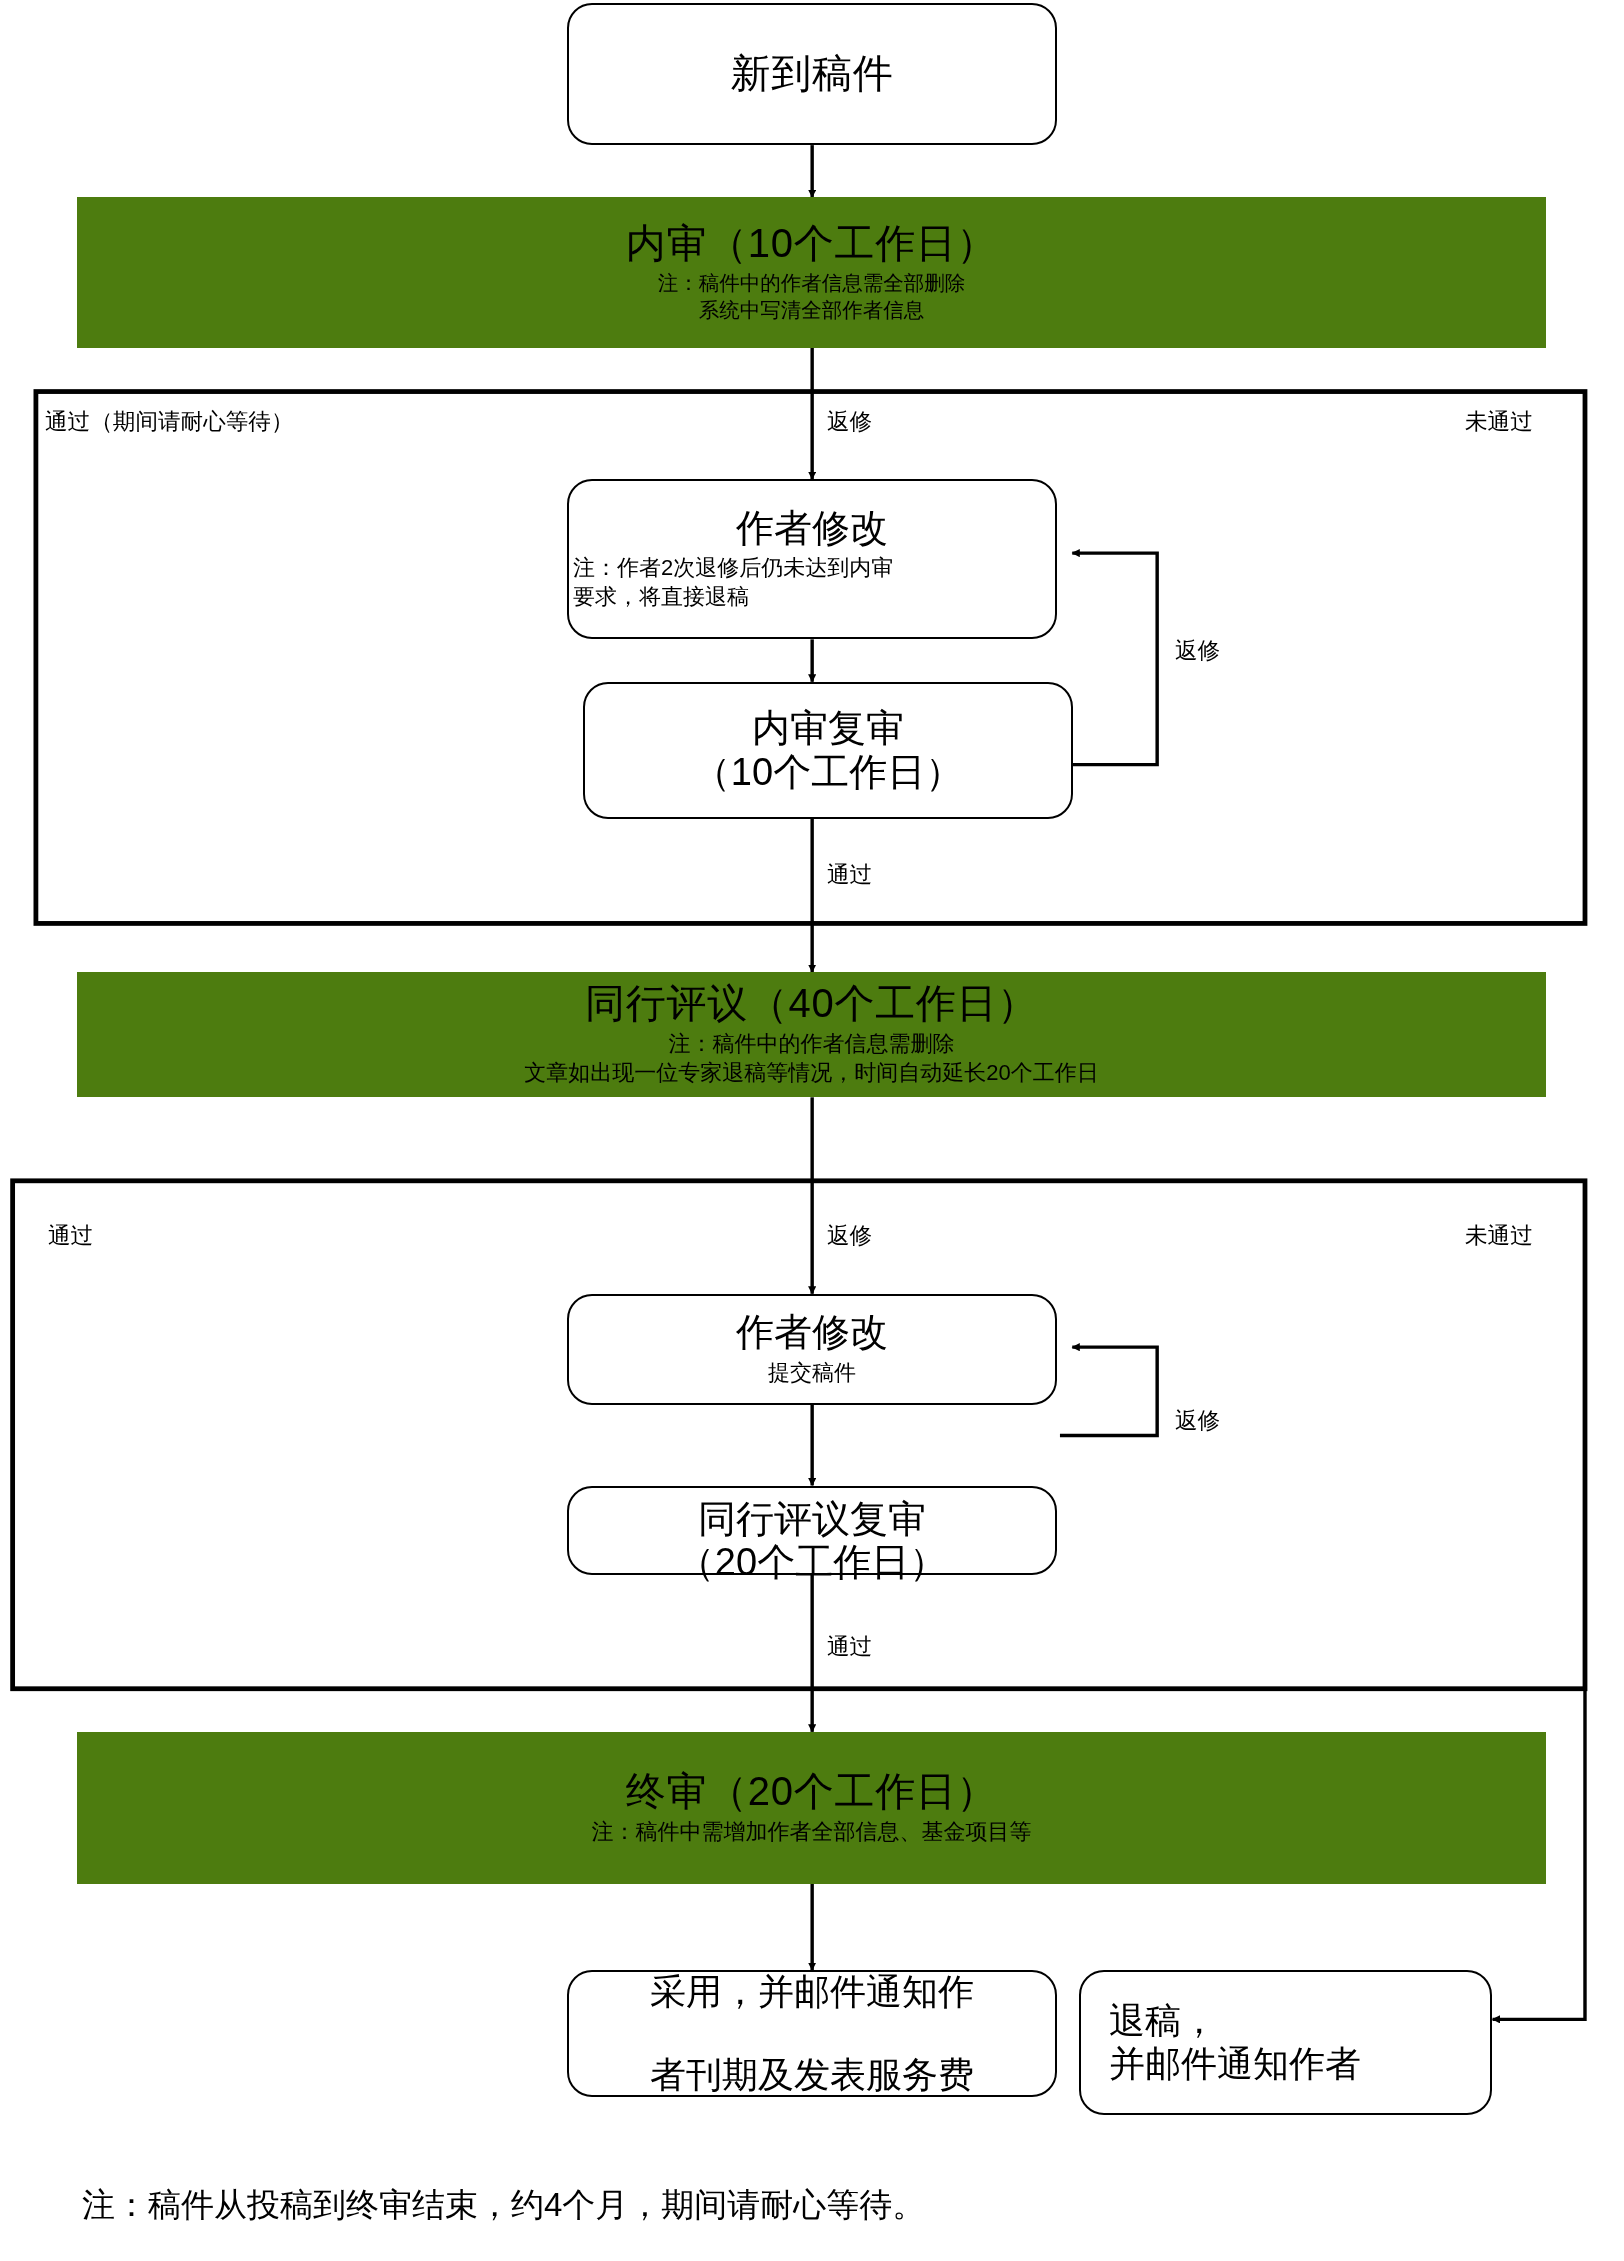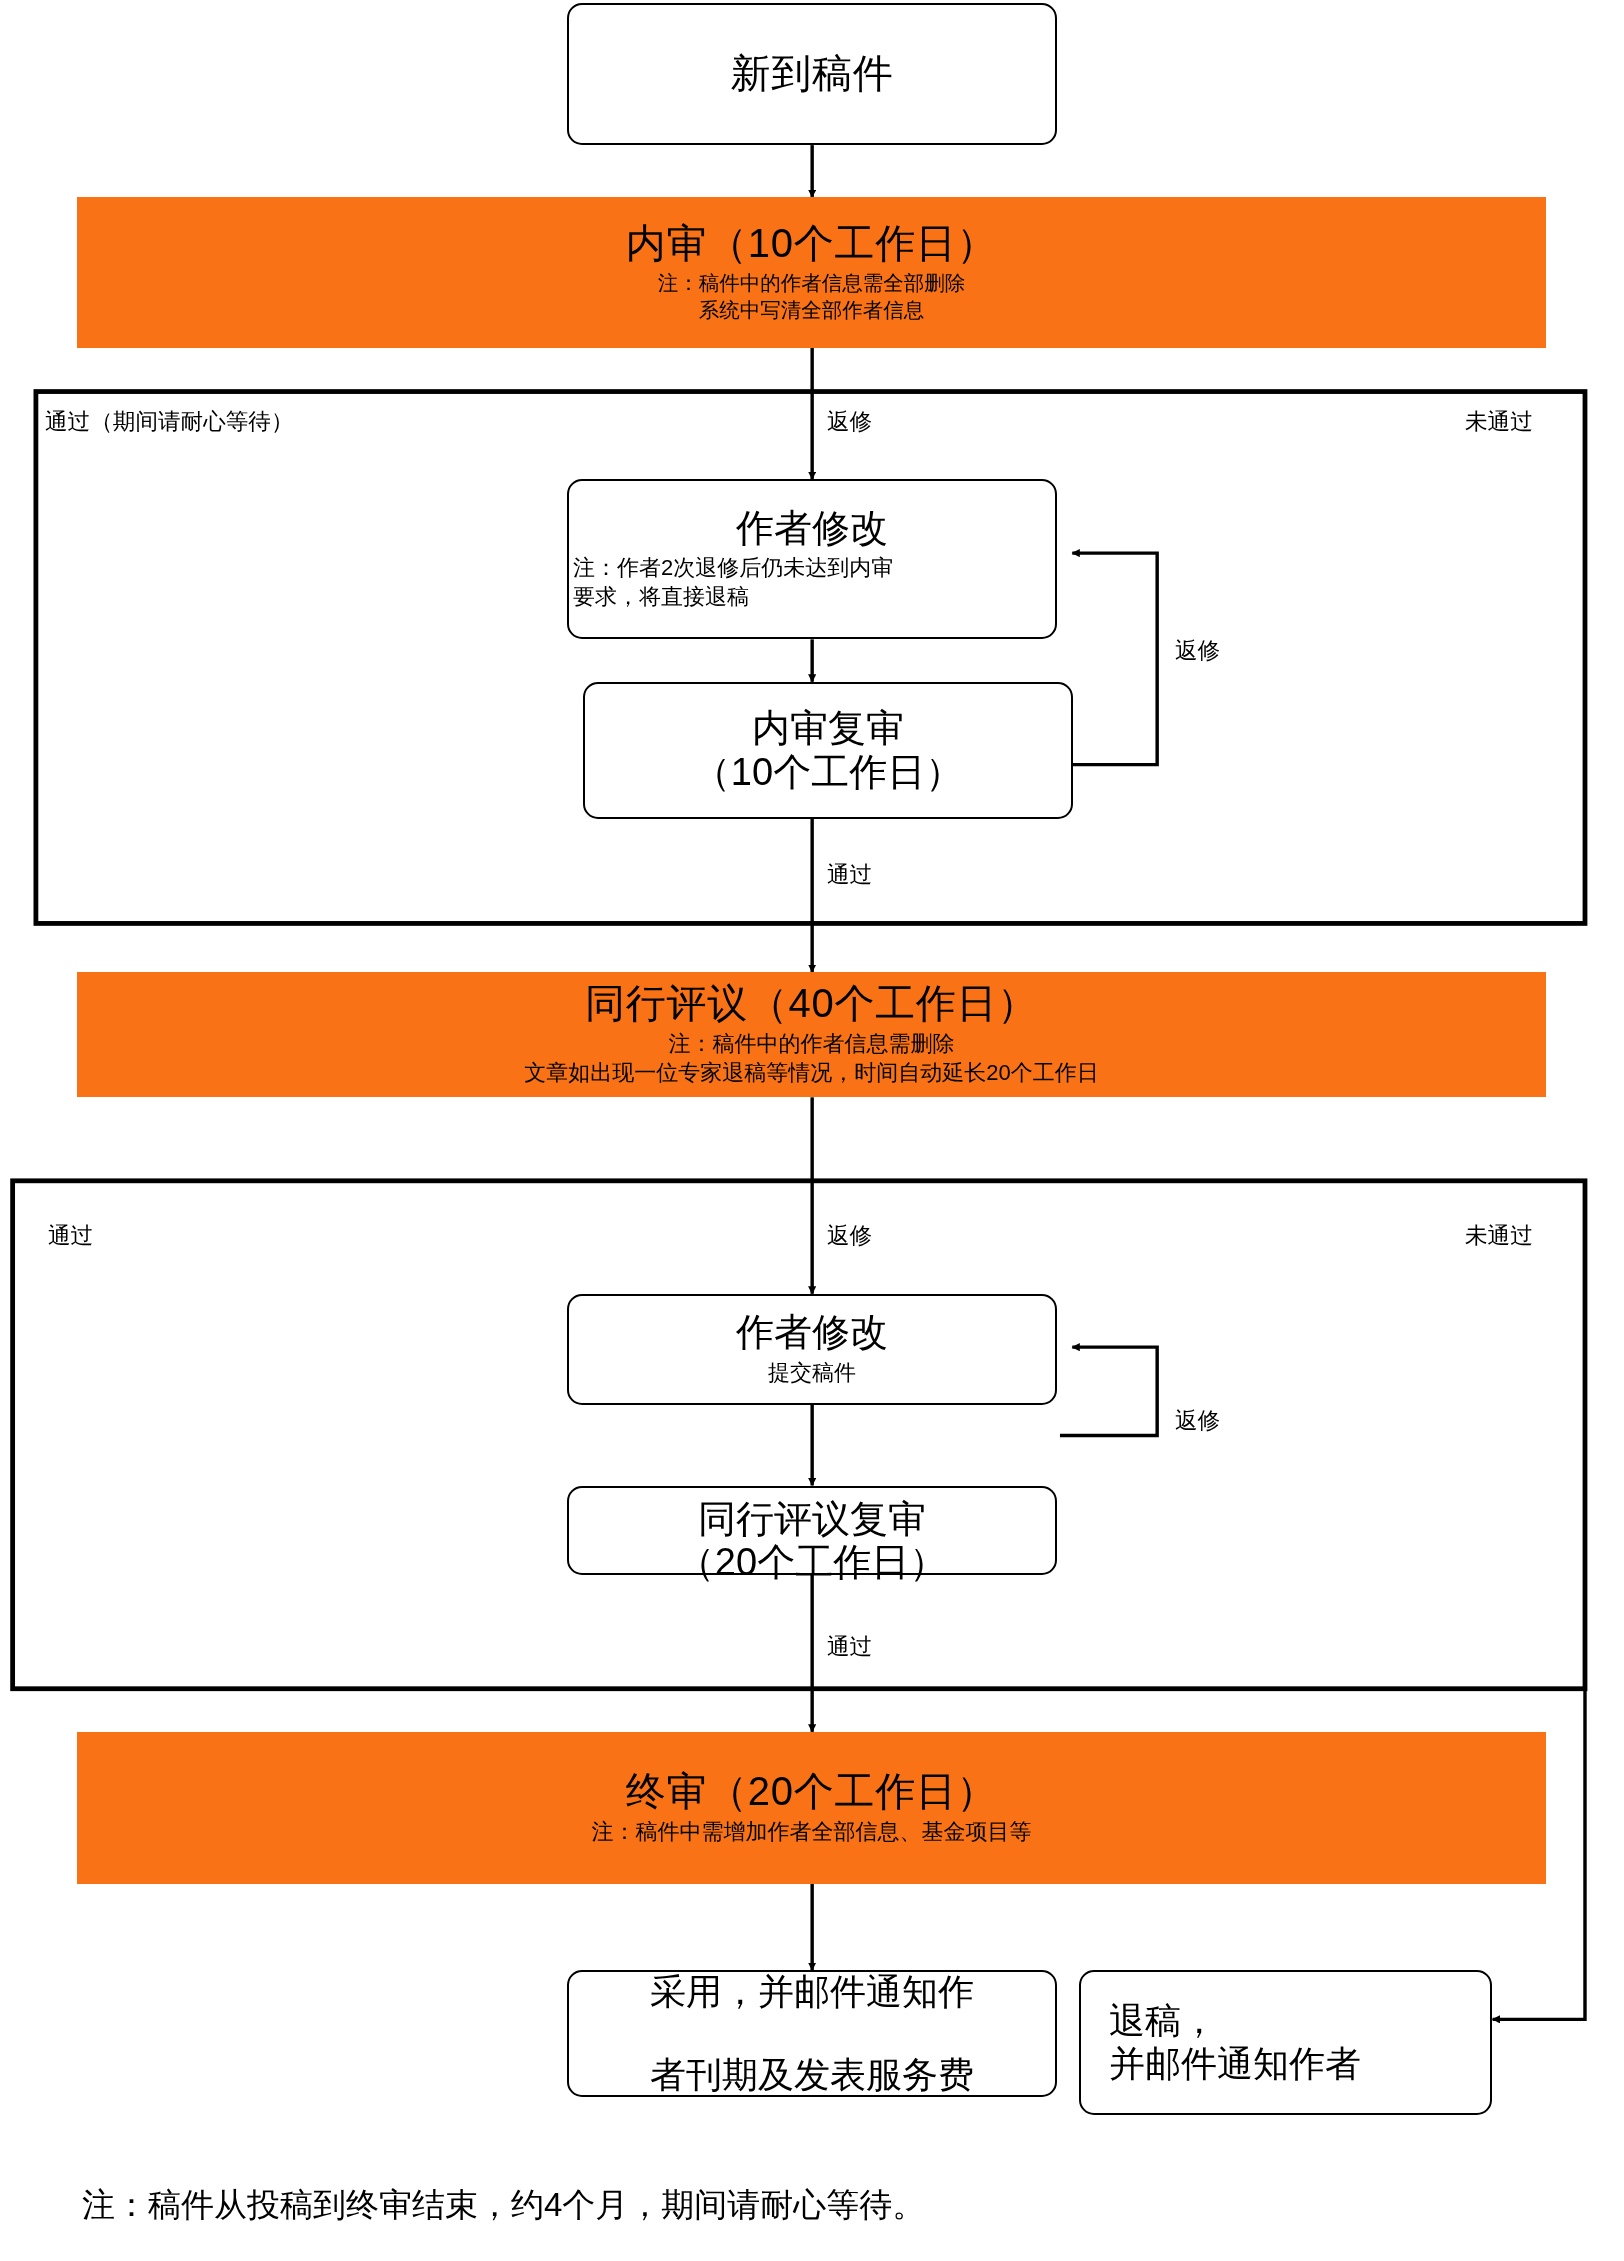--- a/index.html
+++ b/index.html
@@ -19,33 +19,33 @@
     position: absolute;
     left: 0;
     top: 0;
     width: 1625px;
     height: 2261px;
   }
   .node-box {
     position: absolute;
     box-sizing: border-box;
     border: 2.1px solid #000000;
-    border-radius: 15px;
+    border-radius: 25px;
     background: #ffffff;
     display: flex;
     flex-direction: column;
     align-items: center;
     justify-content: center;
     text-align: center;
     color: #000000;
   }
   .band {
     position: absolute;
     box-sizing: border-box;
-    background: #f97316;
+    background: #4d7c0f;
     display: flex;
     flex-direction: column;
     align-items: center;
     justify-content: center;
     text-align: center;
     color: #000000;
   }
   .title-xl { font-size: 40px; line-height: 1.12; font-weight: 400; letter-spacing: 0.7px; }
   .title-lg { font-size: 38px; line-height: 1.15; font-weight: 400; }
   .title-md { font-size: 36px; line-height: 1.18; font-weight: 400; }

